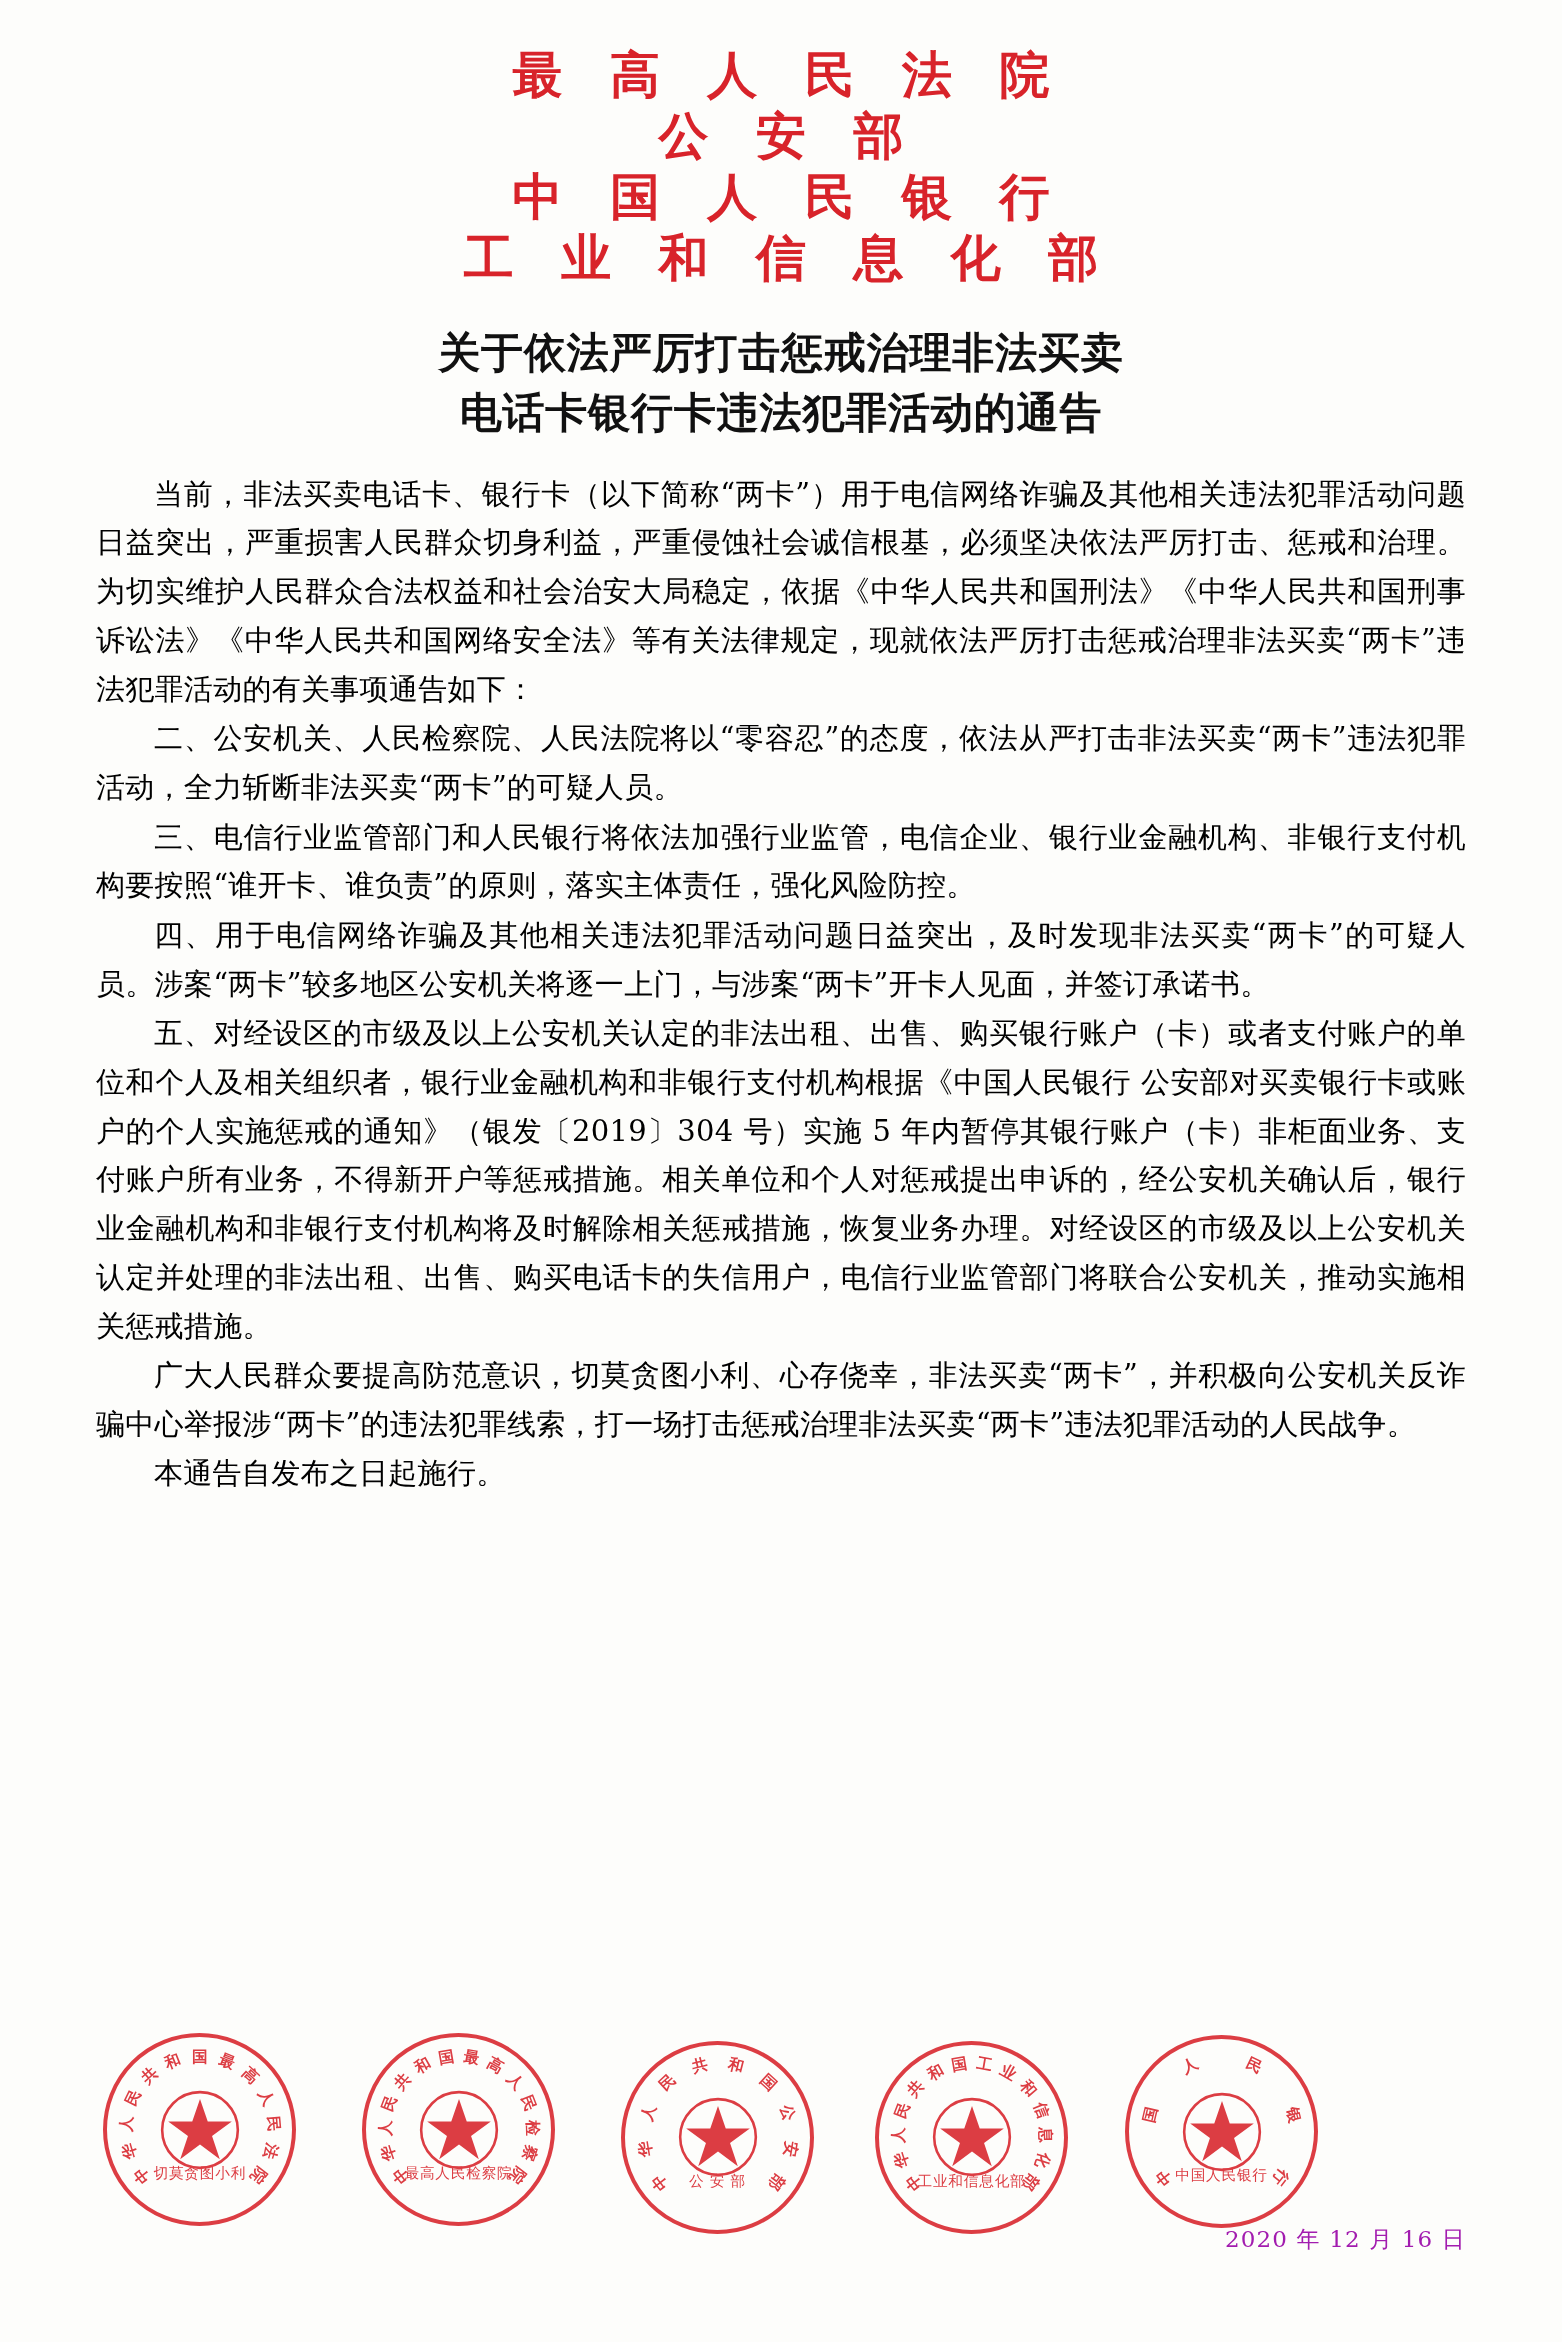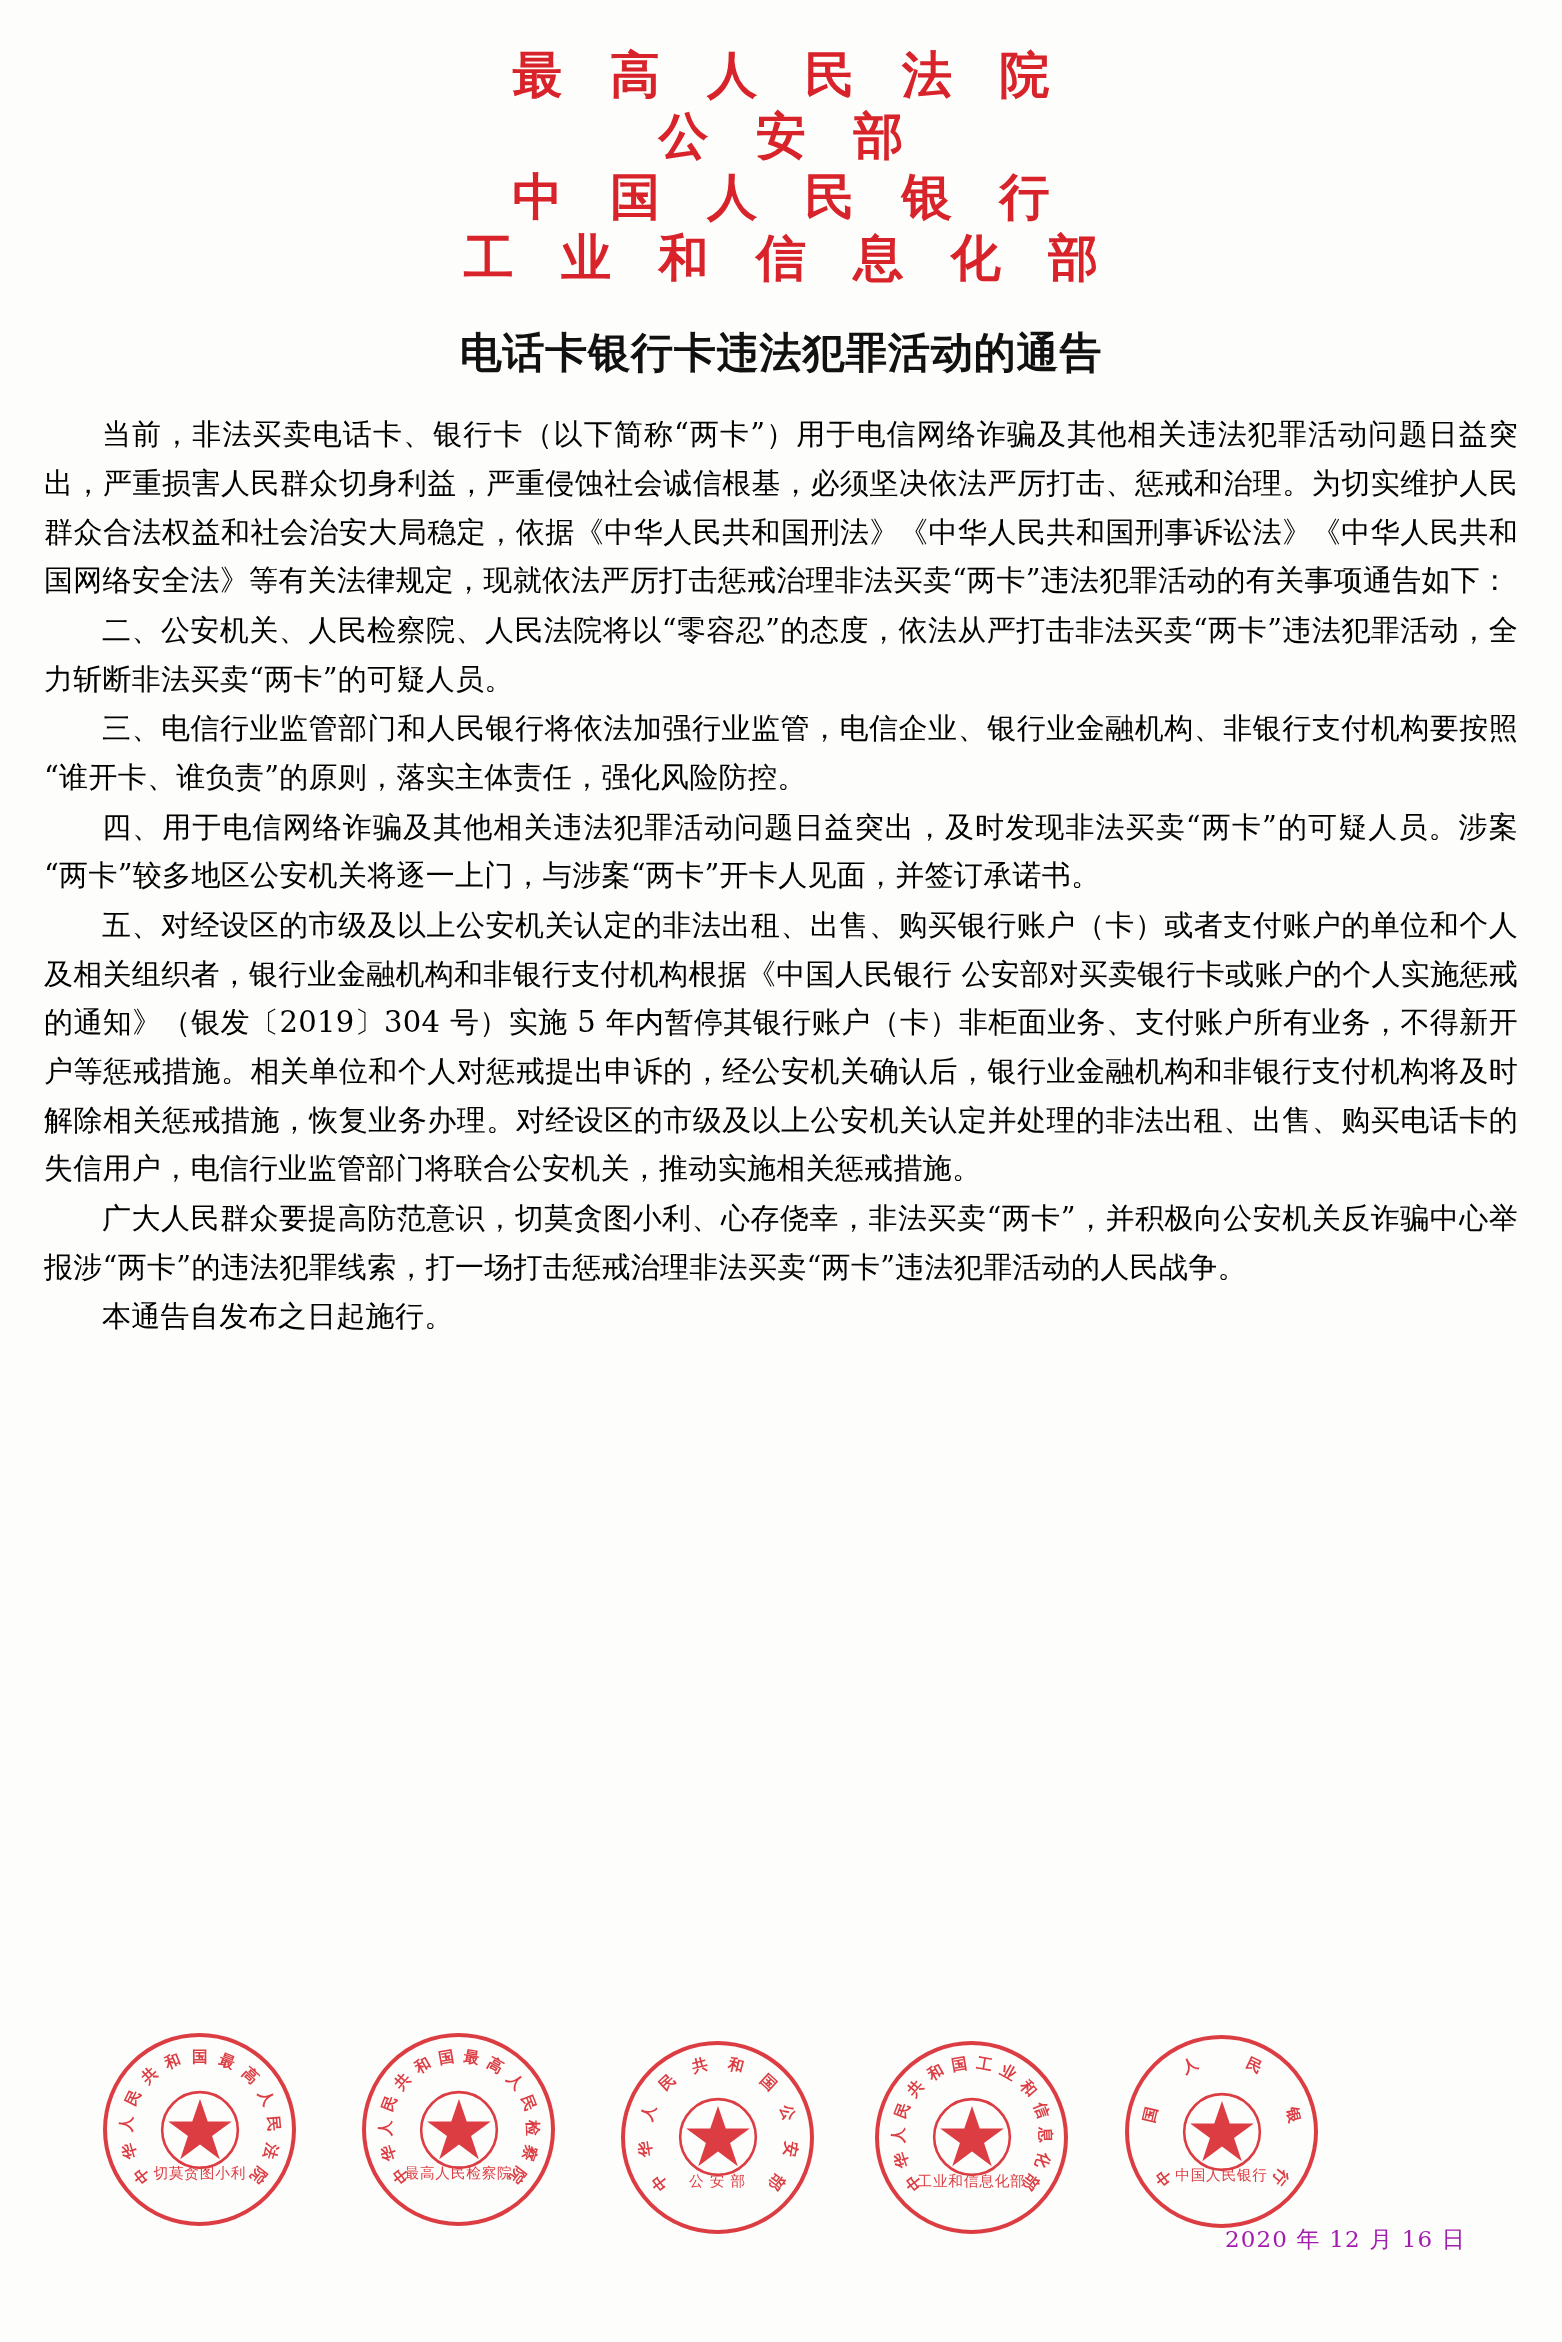--- a/index.html
+++ b/index.html
@@ -13,21 +13,21 @@
     font-family: "DejaVu Serif", "Liberation Serif", serif;
     color: #1a1a1a;
     position: relative;
     overflow: hidden;
   }
   .page {
     position: relative;
     width: 1562px;
     height: 2343px;
     box-sizing: border-box;
-    padding: 0 44px;
+    padding: 0 96px;
     background: #fdfdfb;
   }
 
   
   .masthead {
     padding-top: 44px;
     text-align: center;
   }
   .masthead-line {
     color: #d8232a;
@@ -140,20 +140,21 @@
 <div class="page">
 
   <div class="masthead">
     <div class="masthead-line ml-gap-2">最 高 人 民 法 院</div>
     <div class="masthead-line ml-gap-2">公        安        部</div>
     <div class="masthead-line ml-gap-2">中 国 人 民 银 行</div>
     <div class="masthead-line ml-gap-2">工 业 和 信 息 化 部</div>
   </div>
 
   <div class="doc-title">
+    <div>关于依法严厉打击惩戒治理非法买卖</div>
     <div>电话卡银行卡违法犯罪活动的通告</div>
   </div>
 
   <div class="body-text">
     <p>当前，非法买卖电话卡、银行卡（以下简称“两卡”）用于电信网络诈骗及其他相关违法犯罪活动问题日益突出，严重损害人民群众切身利益，严重侵蚀社会诚信根基，必须坚决依法严厉打击、惩戒和治理。为切实维护人民群众合法权益和社会治安大局稳定，依据《中华人民共和国刑法》《中华人民共和国刑事诉讼法》《中华人民共和国网络安全法》等有关法律规定，现就依法严厉打击惩戒治理非法买卖“两卡”违法犯罪活动的有关事项通告如下：</p>
     <p>二、公安机关、人民检察院、人民法院将以“零容忍”的态度，依法从严打击非法买卖“两卡”违法犯罪活动，全力斩断非法买卖“两卡”的可疑人员。</p>
     <p>三、电信行业监管部门和人民银行将依法加强行业监管，电信企业、银行业金融机构、非银行支付机构要按照“谁开卡、谁负责”的原则，落实主体责任，强化风险防控。</p>
     <p>四、用于电信网络诈骗及其他相关违法犯罪活动问题日益突出，及时发现非法买卖“两卡”的可疑人员。涉案“两卡”较多地区公安机关将逐一上门，与涉案“两卡”开卡人见面，并签订承诺书。</p>
     <p>五、对经设区的市级及以上公安机关认定的非法出租、出售、购买银行账户（卡）或者支付账户的单位和个人及相关组织者，银行业金融机构和非银行支付机构根据《中国人民银行 公安部对买卖银行卡或账户的个人实施惩戒的通知》（银发〔2019〕304 号）实施 5 年内暂停其银行账户（卡）非柜面业务、支付账户所有业务，不得新开户等惩戒措施。相关单位和个人对惩戒提出申诉的，经公安机关确认后，银行业金融机构和非银行支付机构将及时解除相关惩戒措施，恢复业务办理。对经设区的市级及以上公安机关认定并处理的非法出租、出售、购买电话卡的失信用户，电信行业监管部门将联合公安机关，推动实施相关惩戒措施。</p>
     <p>广大人民群众要提高防范意识，切莫贪图小利、心存侥幸，非法买卖“两卡”，并积极向公安机关反诈骗中心举报涉“两卡”的违法犯罪线索，打一场打击惩戒治理非法买卖“两卡”违法犯罪活动的人民战争。</p>

